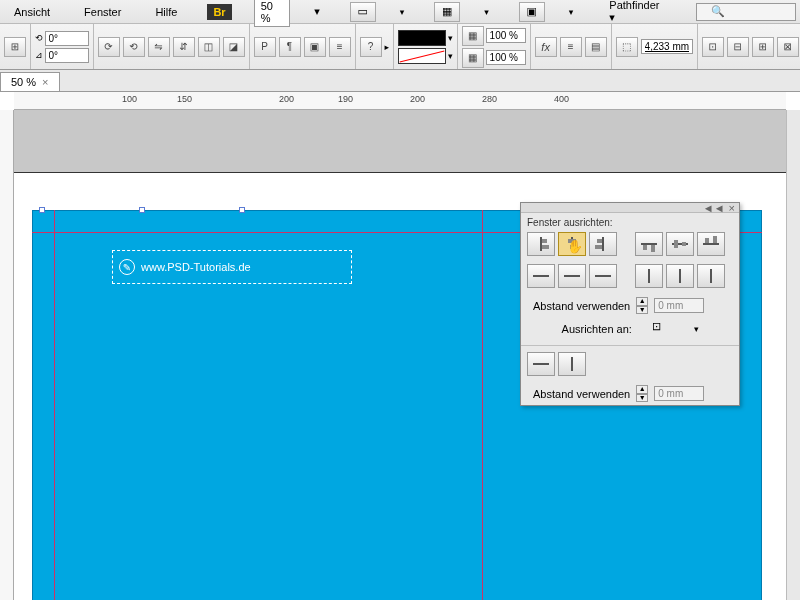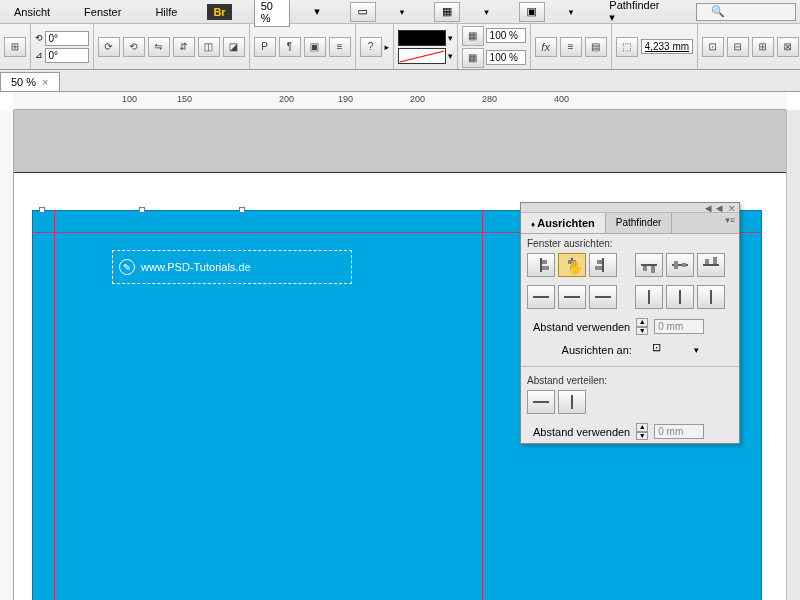--- a/index.html
+++ b/index.html
@@ -191,25 +191,20 @@
       <span class="pen">✎</span>
       <span>www.PSD-Tutorials.de</span>
     </div>
   </div>
 
   <div class="panel">
     <div class="p-header">
       <span>◄◄</span>
       <span>×</span>
     </div>
-    <div class="p-tabs">
-      <div class="pt active"><span style="font-size:8px">♦ </span><span>Ausrichten</span></div>
-      <div class="pt">Pathfinder</div>
-      <span class="menu-ico">▾≡</span>
-    </div>
 
     <div class="sec-label">Fenster ausrichten:</div>
     <div class="ico-row">
       <div class="abtn">
           <span class="aglyph v">
             <span class="b1" style="left:9px;top:2px"></span>
             <span class="b2" style="left:9px;top:8px;width:7px"></span>
           </span>
         </div>
       <div class="abtn sel">
@@ -278,21 +273,20 @@
       <span class="numfield">0 mm</span>
     </div>
 
     <div class="opt-row" style="justify-content:center;gap:20px">
       <span>Ausrichten an:</span>
       <span class="abtn" style="width:22px;height:18px">⊡</span>
       <span style="font-size:9px">▾</span>
     </div>
 
     <div class="divider"></div>
-    <div class="sec-label">Abstand verteilen:</div>
     <div class="ico-row">
       <div class="abtn">
           <span class="aglyph h"></span>
         </div>
       <div class="abtn">
           <span class="aglyph v"></span>
         </div>
     </div>
     <div class="opt-row">
       <span class="chk"></span>

